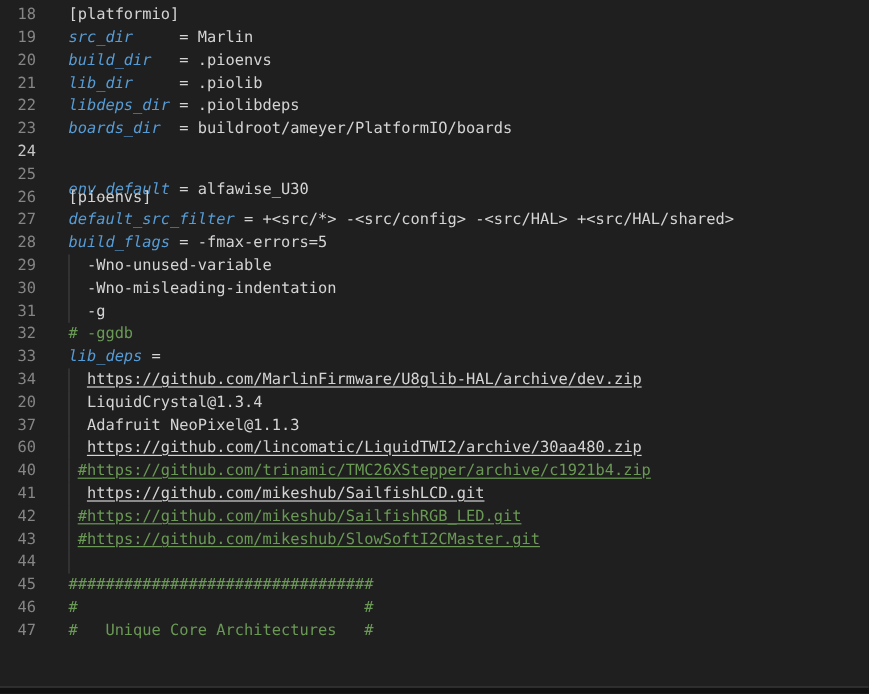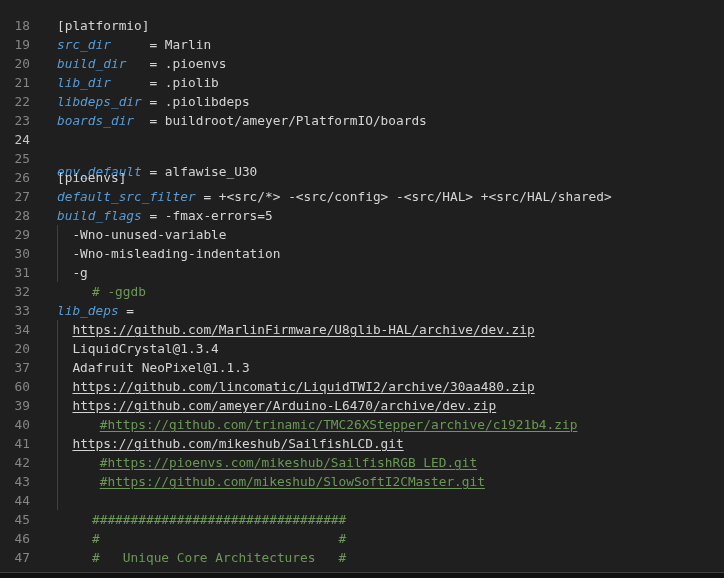--- a/index.html
+++ b/index.html
@@ -5,21 +5,21 @@
   * { margin:0; padding:0; box-sizing:border-box; }
   html,body {
     width:724px; height:578px; overflow:hidden;
     background:var(--background,#1f1f1f);
     font-family:"DejaVu Sans Mono", monospace;
   }
   .editor {
     position:relative; width:724px; height:578px;
     background:var(--background,#1f1f1f);
   }
-  #code-area { padding-top:16px; }
+  #code-area { padding-top:3px; }
   .line {
     display:flex; height:19px;
     font-size:12.8px; line-height:19px; white-space:pre;
   }
   .gutter {
     flex:0 0 50px; width:50px;
     text-align:right; padding-right:20px;
     color:var(--line-number,#858585);
     user-select:none;
   }
@@ -32,21 +32,21 @@
     box-shadow: inset 0 1px 0 var(--active-line-border,#303030),
                 inset 0 -1px 0 var(--active-line-border,#303030);
     margin-top: 32px;
   }
   .content.guided::before {
     content:""; position:absolute; left:0; top:0; bottom:0; width:1px;
     background:var(--indent-guide,#404040);
   }
   .tok-text    { color:var(--foreground,#d4d4d4); }
   .tok-key     { color:var(--key,#569cd6);font-style:italic; }
-  .tok-comment { color:var(--comment,#6a9955);margin-left:35px; }
+  .tok-comment { color:var(--comment,#6a9955); }
   .underline   { text-decoration:underline; text-underline-offset:2px; }
   .bottom-bar {
     position:absolute; left:0; right:0; bottom:0; height:6px;
     background:var(--bottom-bar-background,#111111);
     border-top:1px solid var(--bottom-bar-border,#424242);
   }
 </style>
 </head>
 <body>
 
@@ -65,24 +65,23 @@
       <div class="line"><div class="gutter">28</div><div class="content"><span class="tok-key">build_flags</span><span class="tok-text"> = -fmax-errors=5</span></div></div>
       <div class="line"><div class="gutter">29</div><div class="content guided"><span class="tok-text">  -Wno-unused-variable</span></div></div>
       <div class="line"><div class="gutter">30</div><div class="content guided"><span class="tok-text">  -Wno-misleading-indentation</span></div></div>
       <div class="line"><div class="gutter">31</div><div class="content guided"><span class="tok-text">  -g</span></div></div>
       <div class="line"><div class="gutter">32</div><div class="content"><span class="tok-comment"># -ggdb</span></div></div>
       <div class="line"><div class="gutter">33</div><div class="content"><span class="tok-key">lib_deps</span><span class="tok-text"> =</span></div></div>
       <div class="line"><div class="gutter">34</div><div class="content guided"><span class="tok-text">  </span><span class="tok-text underline">https://github.com/MarlinFirmware/U8glib-HAL/archive/dev.zip</span></div></div>
       <div class="line"><div class="gutter">20</div><div class="content guided"><span class="tok-text">  LiquidCrystal@1.3.4</span></div></div>
       <div class="line"><div class="gutter">37</div><div class="content guided"><span class="tok-text">  Adafruit NeoPixel@1.1.3</span></div></div>
       <div class="line"><div class="gutter">60</div><div class="content guided"><span class="tok-text">  </span><span class="tok-text underline">https://github.com/lincomatic/LiquidTWI2/archive/30aa480.zip</span></div></div>
-      <div class="line"><div class="gutter">39</div><div class="content guided"><span class="tok-text">  </span><span class="tok-text underline">https://github.com/ameyer/Arduino-L6470/archive/dev.zip</span></div></div>
       <div class="line"><div class="gutter">40</div><div class="content guided"><span class="tok-text"> </span><span class="tok-comment underline">#https://github.com/trinamic/TMC26XStepper/archive/c1921b4.zip</span></div></div>
       <div class="line"><div class="gutter">41</div><div class="content guided"><span class="tok-text">  </span><span class="tok-text underline">https://github.com/mikeshub/SailfishLCD.git</span></div></div>
-      <div class="line"><div class="gutter">42</div><div class="content guided"><span class="tok-text"> </span><span class="tok-comment underline">#https://pioenvs.com/mikeshub/SailfishRGB_LED.git</span></div></div>
+      <div class="line"><div class="gutter">42</div><div class="content guided"><span class="tok-text"> </span><span class="tok-comment underline">#https://github.com/mikeshub/SailfishRGB_LED.git</span></div></div>
       <div class="line"><div class="gutter">43</div><div class="content guided"><span class="tok-text"> </span><span class="tok-comment underline">#https://github.com/mikeshub/SlowSoftI2CMaster.git</span></div></div>
       <div class="line"><div class="gutter">44</div><div class="content guided"></div></div>
       <div class="line"><div class="gutter">45</div><div class="content"><span class="tok-comment">#################################</span></div></div>
       <div class="line"><div class="gutter">46</div><div class="content"><span class="tok-comment">#                               #</span></div></div>
       <div class="line"><div class="gutter">47</div><div class="content"><span class="tok-comment">#   Unique Core Architectures   #</span></div></div>
     </div>
   <div class="bottom-bar"></div>
 </div>
 
 </body></html>

